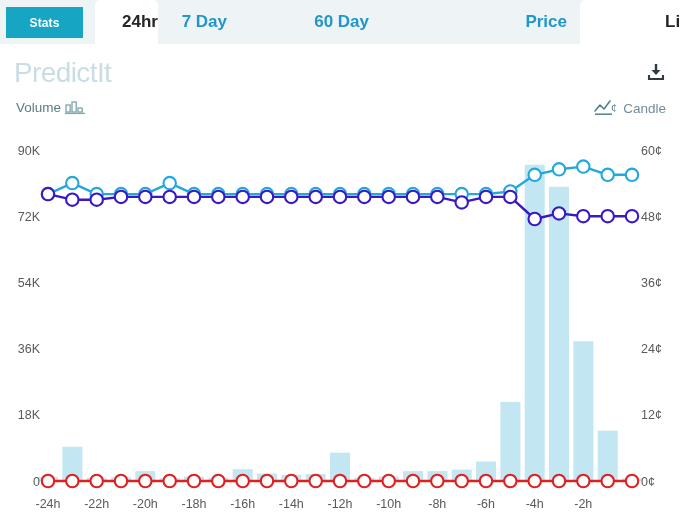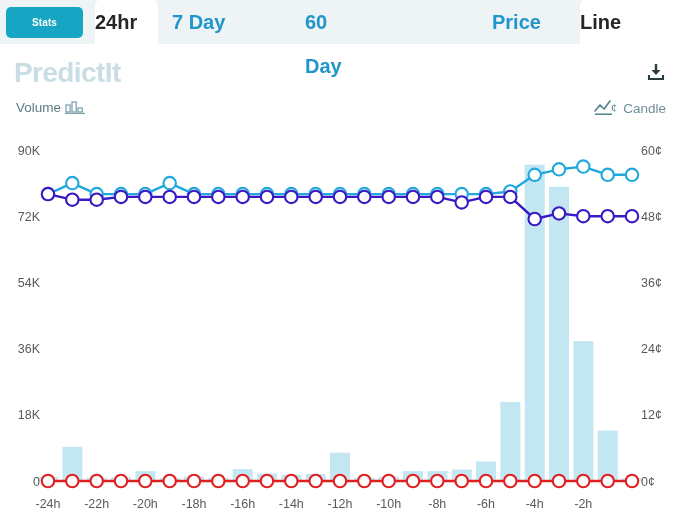--- a/index.html
+++ b/index.html
@@ -13,53 +13,53 @@
 
   
   .tabbar{
     position:absolute;left:0;top:0;width:680px;height:44px;
     background:#eef3f5;
     display:flex;align-items:flex-end;
     box-sizing:border-box;
   }
   .stats-btn{
     position:absolute;left:6px;top:7px;
-    width:77px;height:31px;border-radius:5px;
+    width:77px;height:31px;border-radius:0;
     background:#16a6c4;color:#ffffff;
-    font-size:10px;font-weight:bold;
+    font-size:12px;font-weight:bold;
     display:flex;align-items:center;justify-content:center;
     border:none;cursor:pointer;
     font-family:"Liberation Sans", sans-serif;
     letter-spacing:0.1px;
   }
   .tab{
     height:44px;line-height:44px;
-    font-size:20px;font-weight:bold;
+    font-size:17px;font-weight:bold;
     color:#2196c9;
-    text-align:left;
+    text-align:right;
     cursor:pointer;
     box-sizing:border-box;
     position:absolute;top:0;
     background:transparent;
   }
   .tab.active{
     background:#ffffff;color:#262626;
     border-top-left-radius:5px;border-top-right-radius:5px;
   }
   #tab-24hr{left:95px;width:63px;}
   #tab-7day{left:172px;width:55px;}
   #tab-30day{left:233px;width:64px;}
   #tab-90day{left:305px;width:64px;}
   #tab-candle{left:492px;width:75px;}
   #tab-line{left:580px;width:120px;border-top-right-radius:0;}
 
   
   .logo{
     position:absolute;left:14px;top:57px;
-    font-size:28px;font-weight:bold;
+    font-size:28px;font-weight:normal;
     color:#c9dde4;
     letter-spacing:-0.6px;
     user-select:none;
     font-family:"Liberation Sans", sans-serif;
   }
   .dl-icon{
     position:absolute;right:14px;top:62px;
     width:20px;height:20px;cursor:pointer;
   }
 

